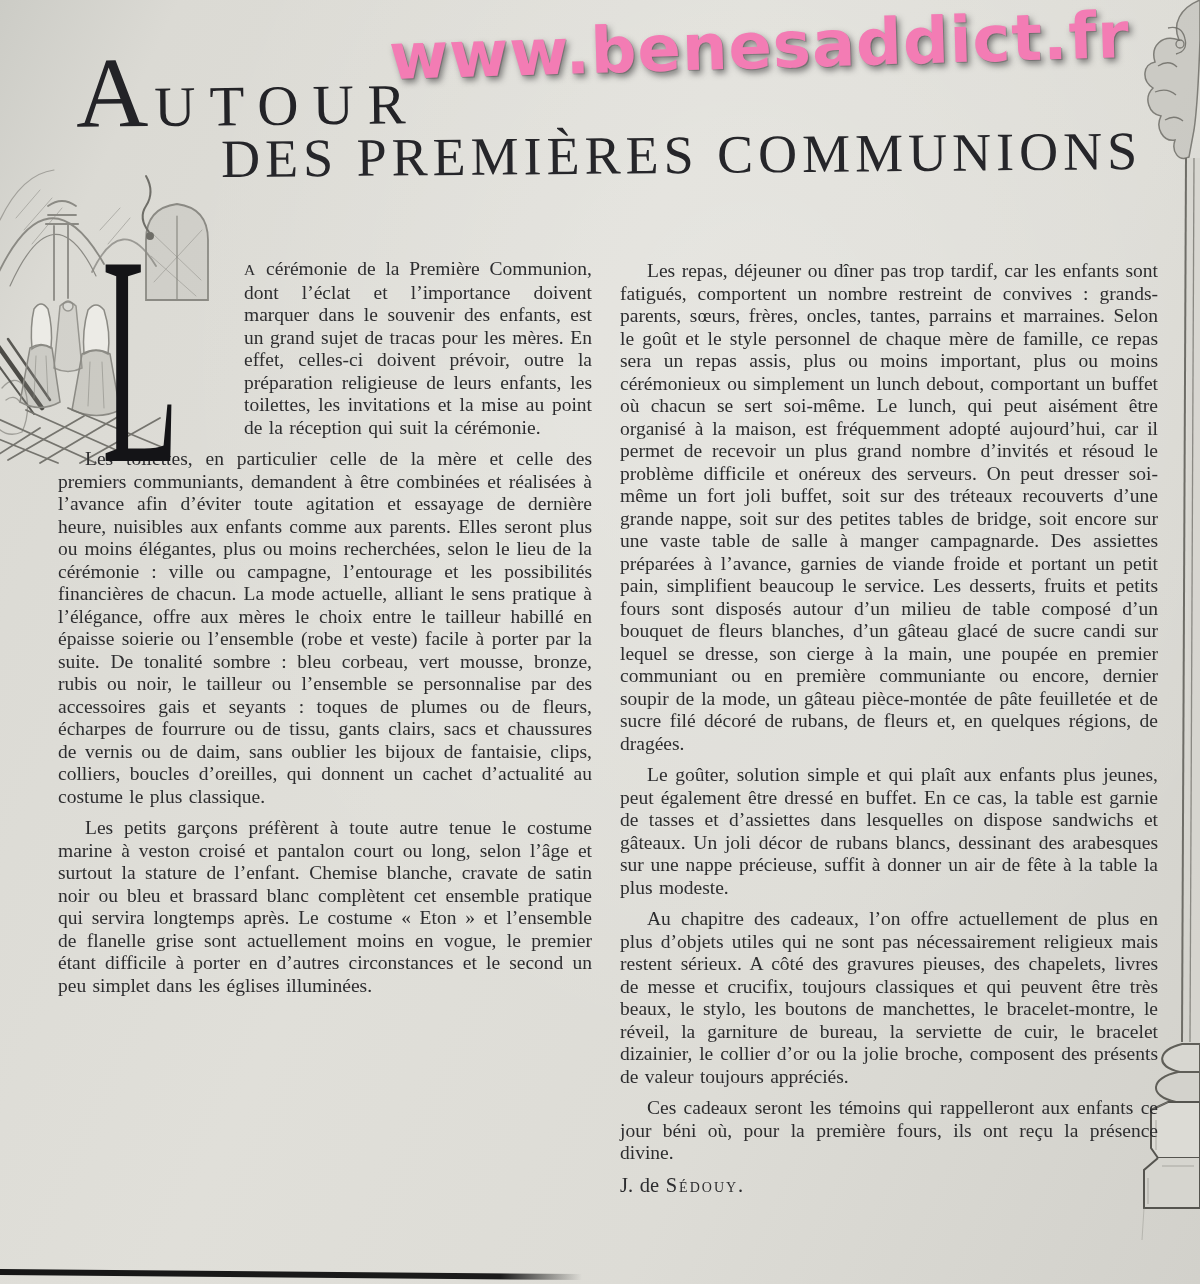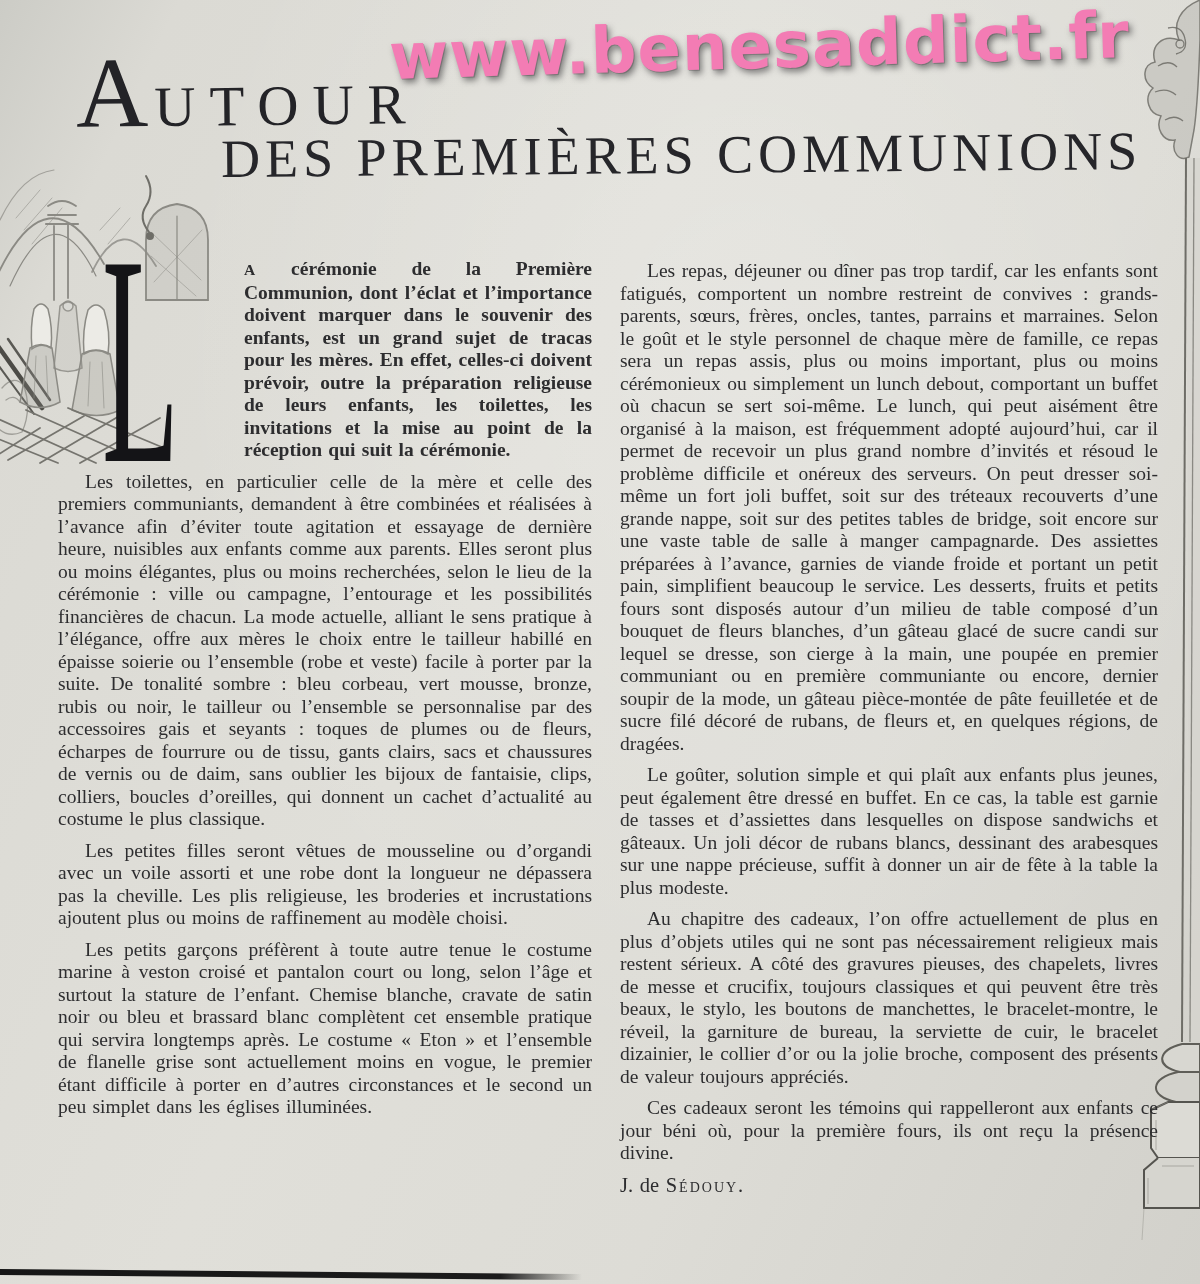--- a/index.html
+++ b/index.html
@@ -45,21 +45,21 @@
   .col{position:absolute;z-index:2;}
   .col p{
     font-size:19.5px;line-height:22.5px;
     text-align:justify;
     margin:0 0 9px 0;
     text-indent:27px;
     word-spacing:1.5px;
   }
   .col-left{left:58px;top:258px;width:534px;}
   .col-right{left:620px;top:244px;width:538px;margin-top:16px;}
-  .p-lead{margin-left:186px !important;text-indent:0 !important;font-weight:bold;}
+  .p-lead{margin-left:186px !important;text-indent:0 !important;}
   .lead-cap{font-size:15.5px;letter-spacing:1px;}
   .dropcap{
     position:absolute;left:44px;top:-6px;
     font-size:300px;line-height:.72;
     color:#141417;
     transform:scaleX(.42);
     transform-origin:0 0;
     z-index:2;
   }
   .signature{
@@ -157,21 +157,20 @@
 
   <div class="watermark">www.benesaddict.fr</div>
 
   <div class="title"><span class="initial">A</span><span class="rest">UTOUR</span></div>
   <div class="subtitle">DES PREMIÈRES COMMUNIONS</div>
 
   <div class="col col-left">
     <div class="dropcap">L</div>
     <p class="p-lead"><span class="lead-cap">A</span><span> cérémonie de la Première Communion, dont l’éclat et l’importance doivent marquer dans le souvenir des enfants, est un grand sujet de tracas pour les mères. En effet, celles-ci doivent prévoir, outre la préparation religieuse de leurs enfants, les toilettes, les invitations et la mise au point de la réception qui suit la cérémonie.</span></p>
     <p>Les toilettes, en particulier celle de la mère et celle des premiers communiants, demandent à être combinées et réalisées à l’avance afin d’éviter toute agitation et essayage de dernière heure, nuisibles aux enfants comme aux parents. Elles seront plus ou moins élégantes, plus ou moins recherchées, selon le lieu de la cérémonie : ville ou campagne, l’entourage et les possibilités financières de chacun. La mode actuelle, alliant le sens pratique à l’élégance, offre aux mères le choix entre le tailleur habillé en épaisse soierie ou l’ensemble (robe et veste) facile à porter par la suite. De tonalité sombre : bleu corbeau, vert mousse, bronze, rubis ou noir, le tailleur ou l’ensemble se personnalise par des accessoires gais et seyants : toques de plumes ou de fleurs, écharpes de fourrure ou de tissu, gants clairs, sacs et chaussures de vernis ou de daim, sans oublier les bijoux de fantaisie, clips, colliers, boucles d’oreilles, qui donnent un cachet d’actualité au costume le plus classique.</p>
-    <p>Les petites filles seront vêtues de mousseline ou d’organdi avec un voile assorti et une robe dont la longueur ne dépassera pas la cheville. Les plis religieuse, les broderies et incrustations ajoutent plus ou moins de raffinement au modèle choisi.</p>
     <p>Les petits garçons préfèrent à toute autre tenue le costume marine à veston croisé et pantalon court ou long, selon l’âge et surtout la stature de l’enfant. Chemise blanche, cravate de satin noir ou bleu et brassard blanc complètent cet ensemble pratique qui servira longtemps après. Le costume « Eton » et l’ensemble de flanelle grise sont actuellement moins en vogue, le premier étant difficile à porter en d’autres circonstances et le second un peu simplet dans les églises illuminées.</p>
   </div>
 
   <div class="col col-right">
     <p>Les repas, déjeuner ou dîner pas trop tardif, car les enfants sont fatigués, comportent un nombre restreint de convives : grands-parents, sœurs, frères, oncles, tantes, parrains et marraines. Selon le goût et le style personnel de chaque mère de famille, ce repas sera un repas assis, plus ou moins important, plus ou moins cérémonieux ou simplement un lunch debout, comportant un buffet où chacun se sert soi-même. Le lunch, qui peut aisément être organisé à la maison, est fréquemment adopté aujourd’hui, car il permet de recevoir un plus grand nombre d’invités et résoud le problème difficile et onéreux des serveurs. On peut dresser soi-même un fort joli buffet, soit sur des tréteaux recouverts d’une grande nappe, soit sur des petites tables de bridge, soit encore sur une vaste table de salle à manger campagnarde. Des assiettes préparées à l’avance, garnies de viande froide et portant un petit pain, simplifient beaucoup le service. Les desserts, fruits et petits fours sont disposés autour d’un milieu de table composé d’un bouquet de fleurs blanches, d’un gâteau glacé de sucre candi sur lequel se dresse, son cierge à la main, une poupée en premier communiant ou en première communiante ou encore, dernier soupir de la mode, un gâteau pièce-montée de pâte feuilletée et de sucre filé décoré de rubans, de fleurs et, en quelques régions, de dragées.</p>
     <p>Le goûter, solution simple et qui plaît aux enfants plus jeunes, peut également être dressé en buffet. En ce cas, la table est garnie de tasses et d’assiettes dans lesquelles on dispose sandwichs et gâteaux. Un joli décor de rubans blancs, dessinant des arabesques sur une nappe précieuse, suffit à donner un air de fête à la table la plus modeste.</p>
     <p>Au chapitre des cadeaux, l’on offre actuellement de plus en plus d’objets utiles qui ne sont pas nécessairement religieux mais restent sérieux. A côté des gravures pieuses, des chapelets, livres de messe et crucifix, toujours classiques et qui peuvent être très beaux, le stylo, les boutons de manchettes, le bracelet-montre, le réveil, la garniture de bureau, la serviette de cuir, le bracelet dizainier, le collier d’or ou la jolie broche, composent des présents de valeur toujours appréciés.</p>
     <p>Ces cadeaux seront les témoins qui rappelleront aux enfants ce jour béni où, pour la première fours, ils ont reçu la présence divine.</p>
     <p class="signature"><span>J. de </span><span class="sig-name">Sédouy</span><span>.</span></p>
   </div>

